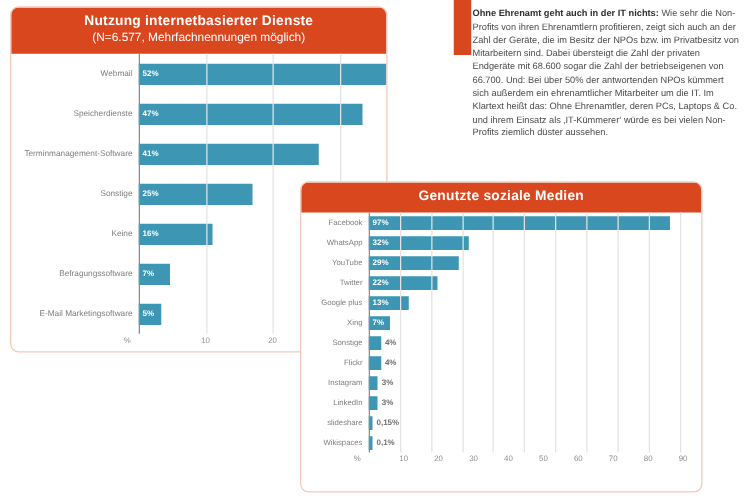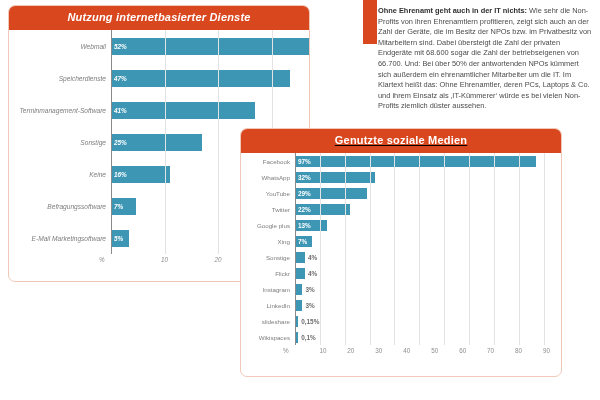--- a/index.html
+++ b/index.html
@@ -15,23 +15,23 @@
     box-sizing:border-box;overflow:hidden;
   }
   .panel-header{
     background:#d9471f;color:#ffffff;text-align:center;
     padding:5px 4px 6px 4px;
   }
   .panel-title{font-size:11px;font-weight:bold;letter-spacing:.2px;line-height:13px;}
   .panel-sub{font-size:9.5px;font-weight:normal;line-height:12px;margin-top:1px;}
 
   
-  #chart1{left:8px;top:5px;width:302px;height:277px;font-style:italic;}
+  #chart1{left:8px;top:5px;width:302px;height:277px;}
   #chart1 .plotwrap{position:relative;height:224px;}
-  #chart2{left:240px;top:128px;width:322px;height:249px;text-decoration:underline;}
+  #chart2{left:240px;top:145px;width:322px;height:249px;}
   #chart2 .plotwrap{position:relative;height:192px;}
 
   .rows{position:absolute;left:0;top:0;right:0;bottom:0;}
   .row{display:flex;align-items:center;width:100%;}
   .rowlabel{
     text-align:right;padding-right:5px;color:#7d7d7d;
     font-size:6.5px;white-space:nowrap;box-sizing:border-box;
     flex:0 0 auto;
   }
   #chart1 .rowlabel{width:102px;font-size:6.6px;}
@@ -65,20 +65,21 @@
   }
   #article b{color:#2f2f2f;}
   #stripe{position:absolute;left:363px;top:0;width:14px;height:44px;background:#d9471f;}
 </style>
 </head>
 <body>
 
 <div class="panel" id="chart1">
   <div class="panel-header">
     <div class="panel-title">Nutzung internetbasierter Dienste</div>
+    <div class="panel-sub">(N=6.577, Mehrfachnennungen möglich)</div>
   </div>
   <div class="plotwrap">
     <div class="rows" id="c1rows">
         <div class="row" style="height: 32px;">
           <div class="rowlabel">Webmail</div>
           <div class="barzone" style="height: 17px;">
             <div class="bar" style="width: 100%;">
               <span class="barval">52%</span>
             </div>
           </div>

